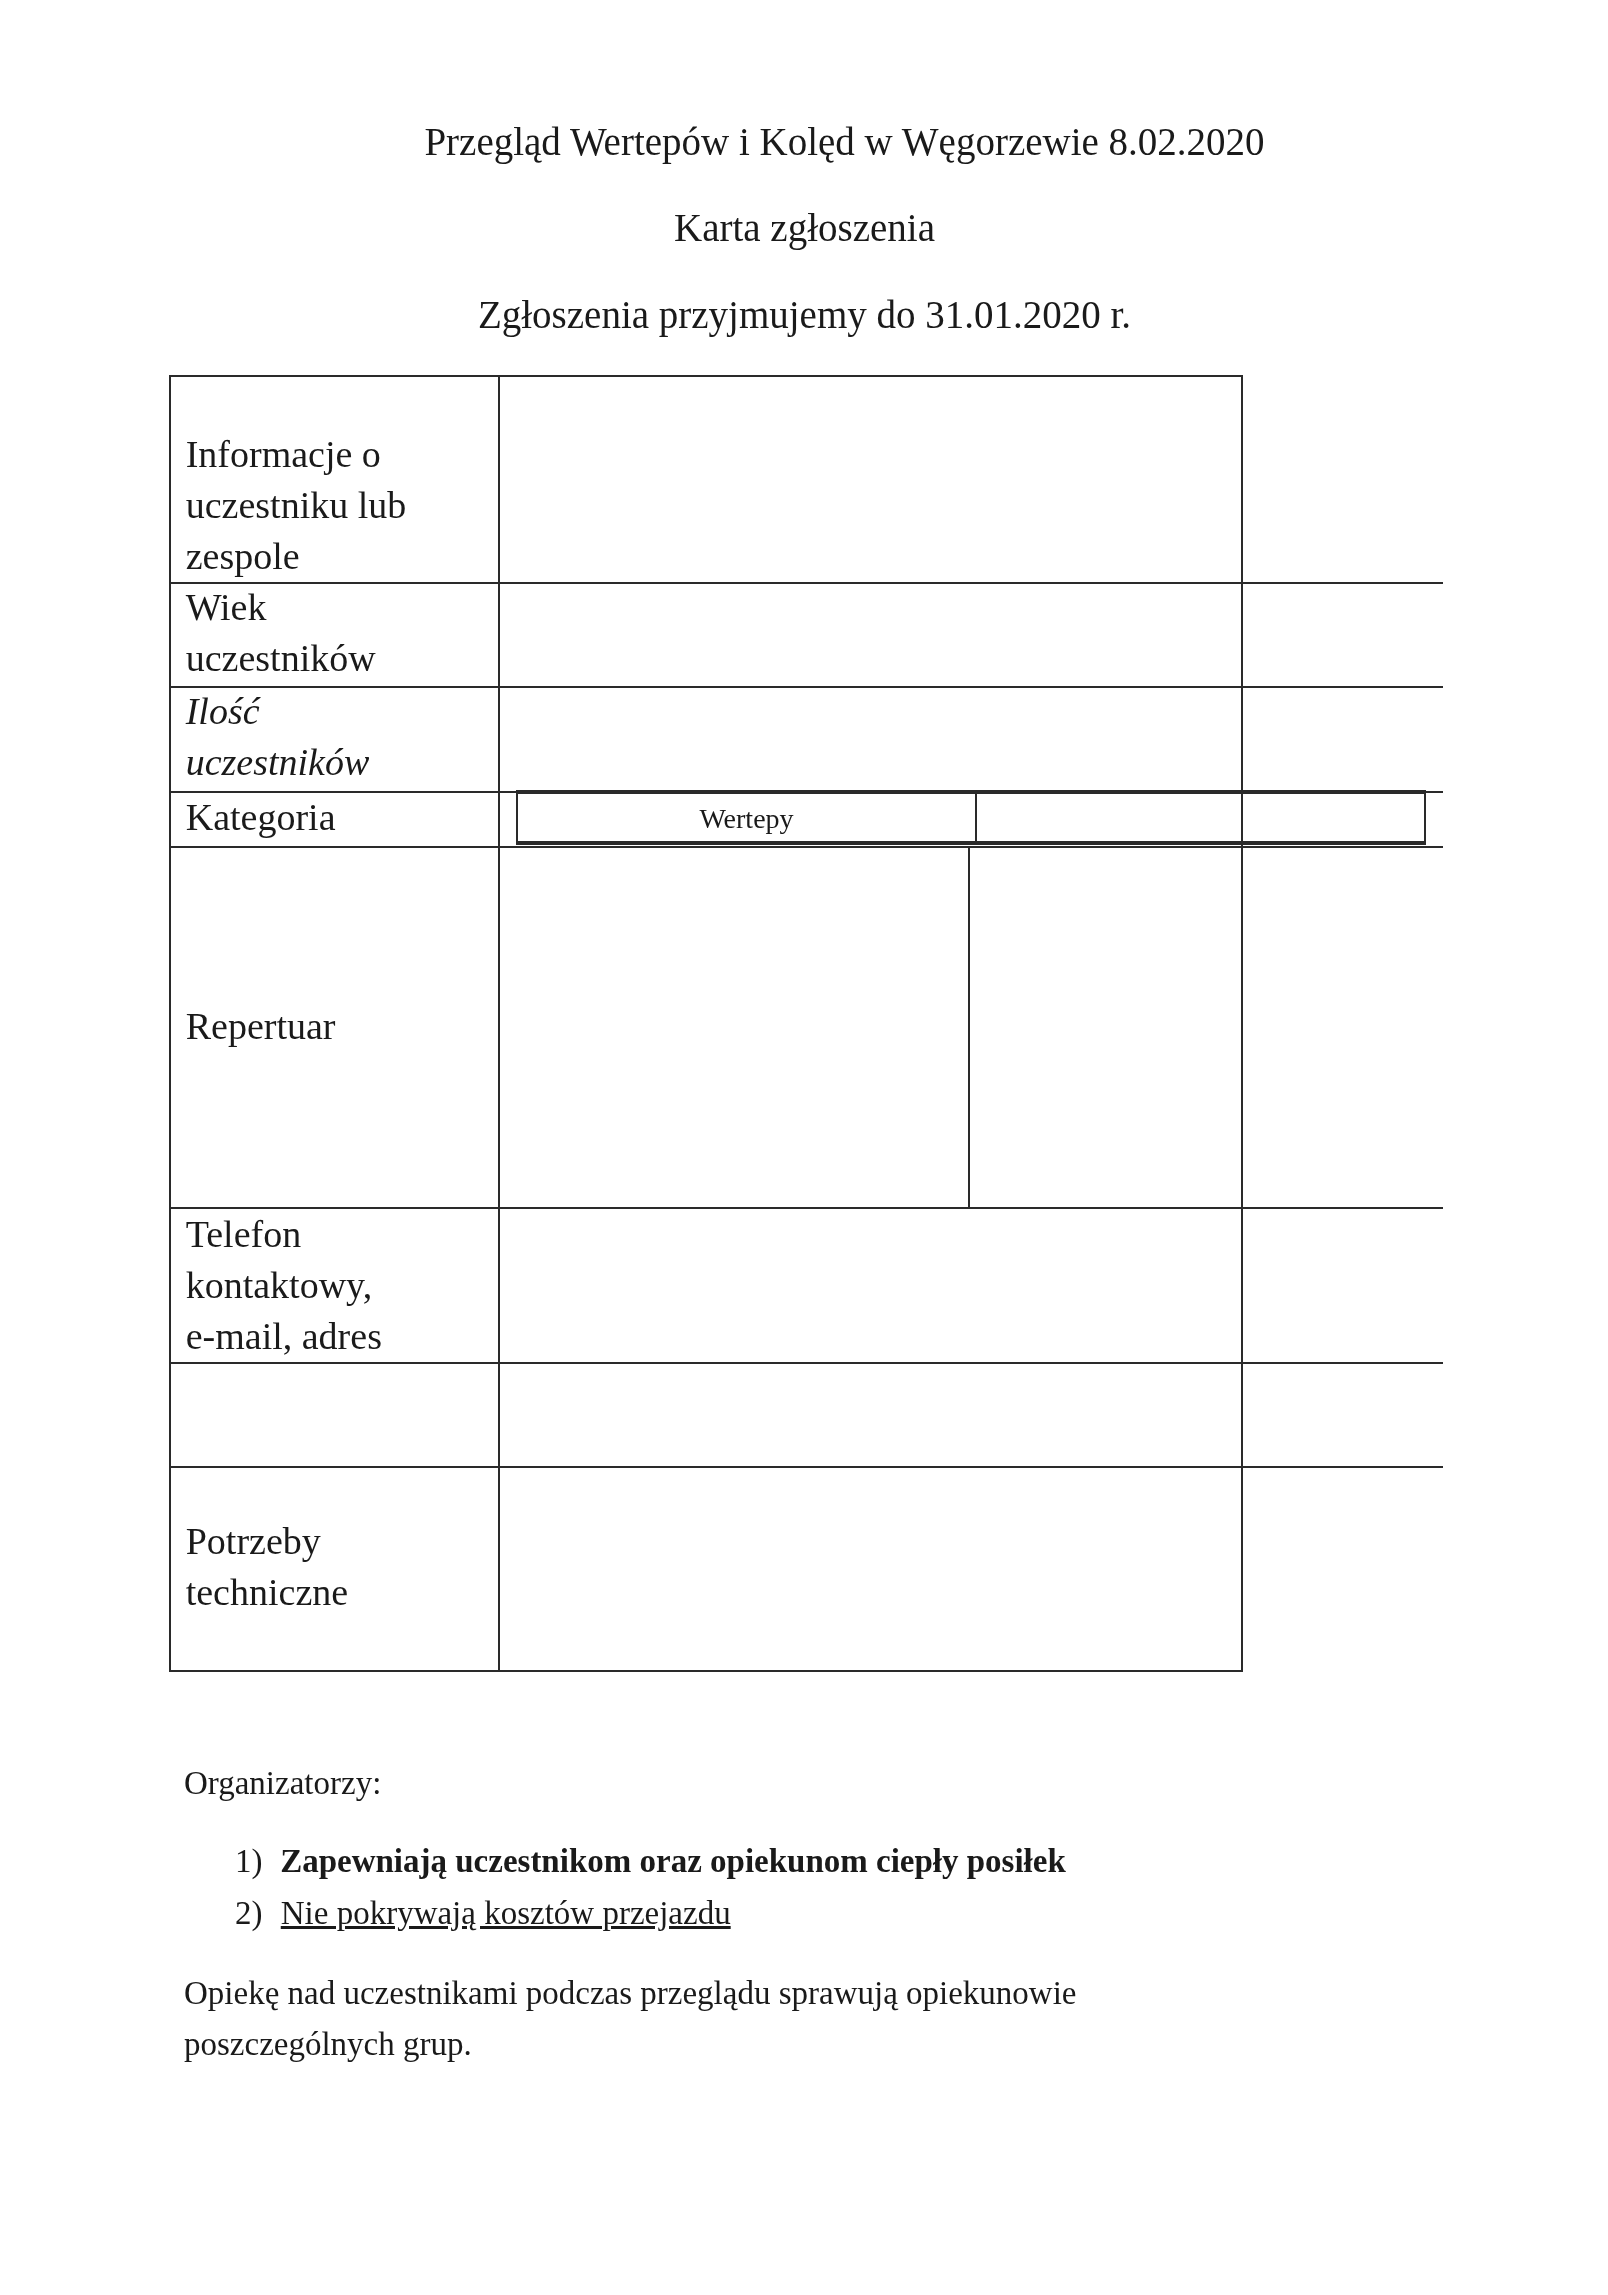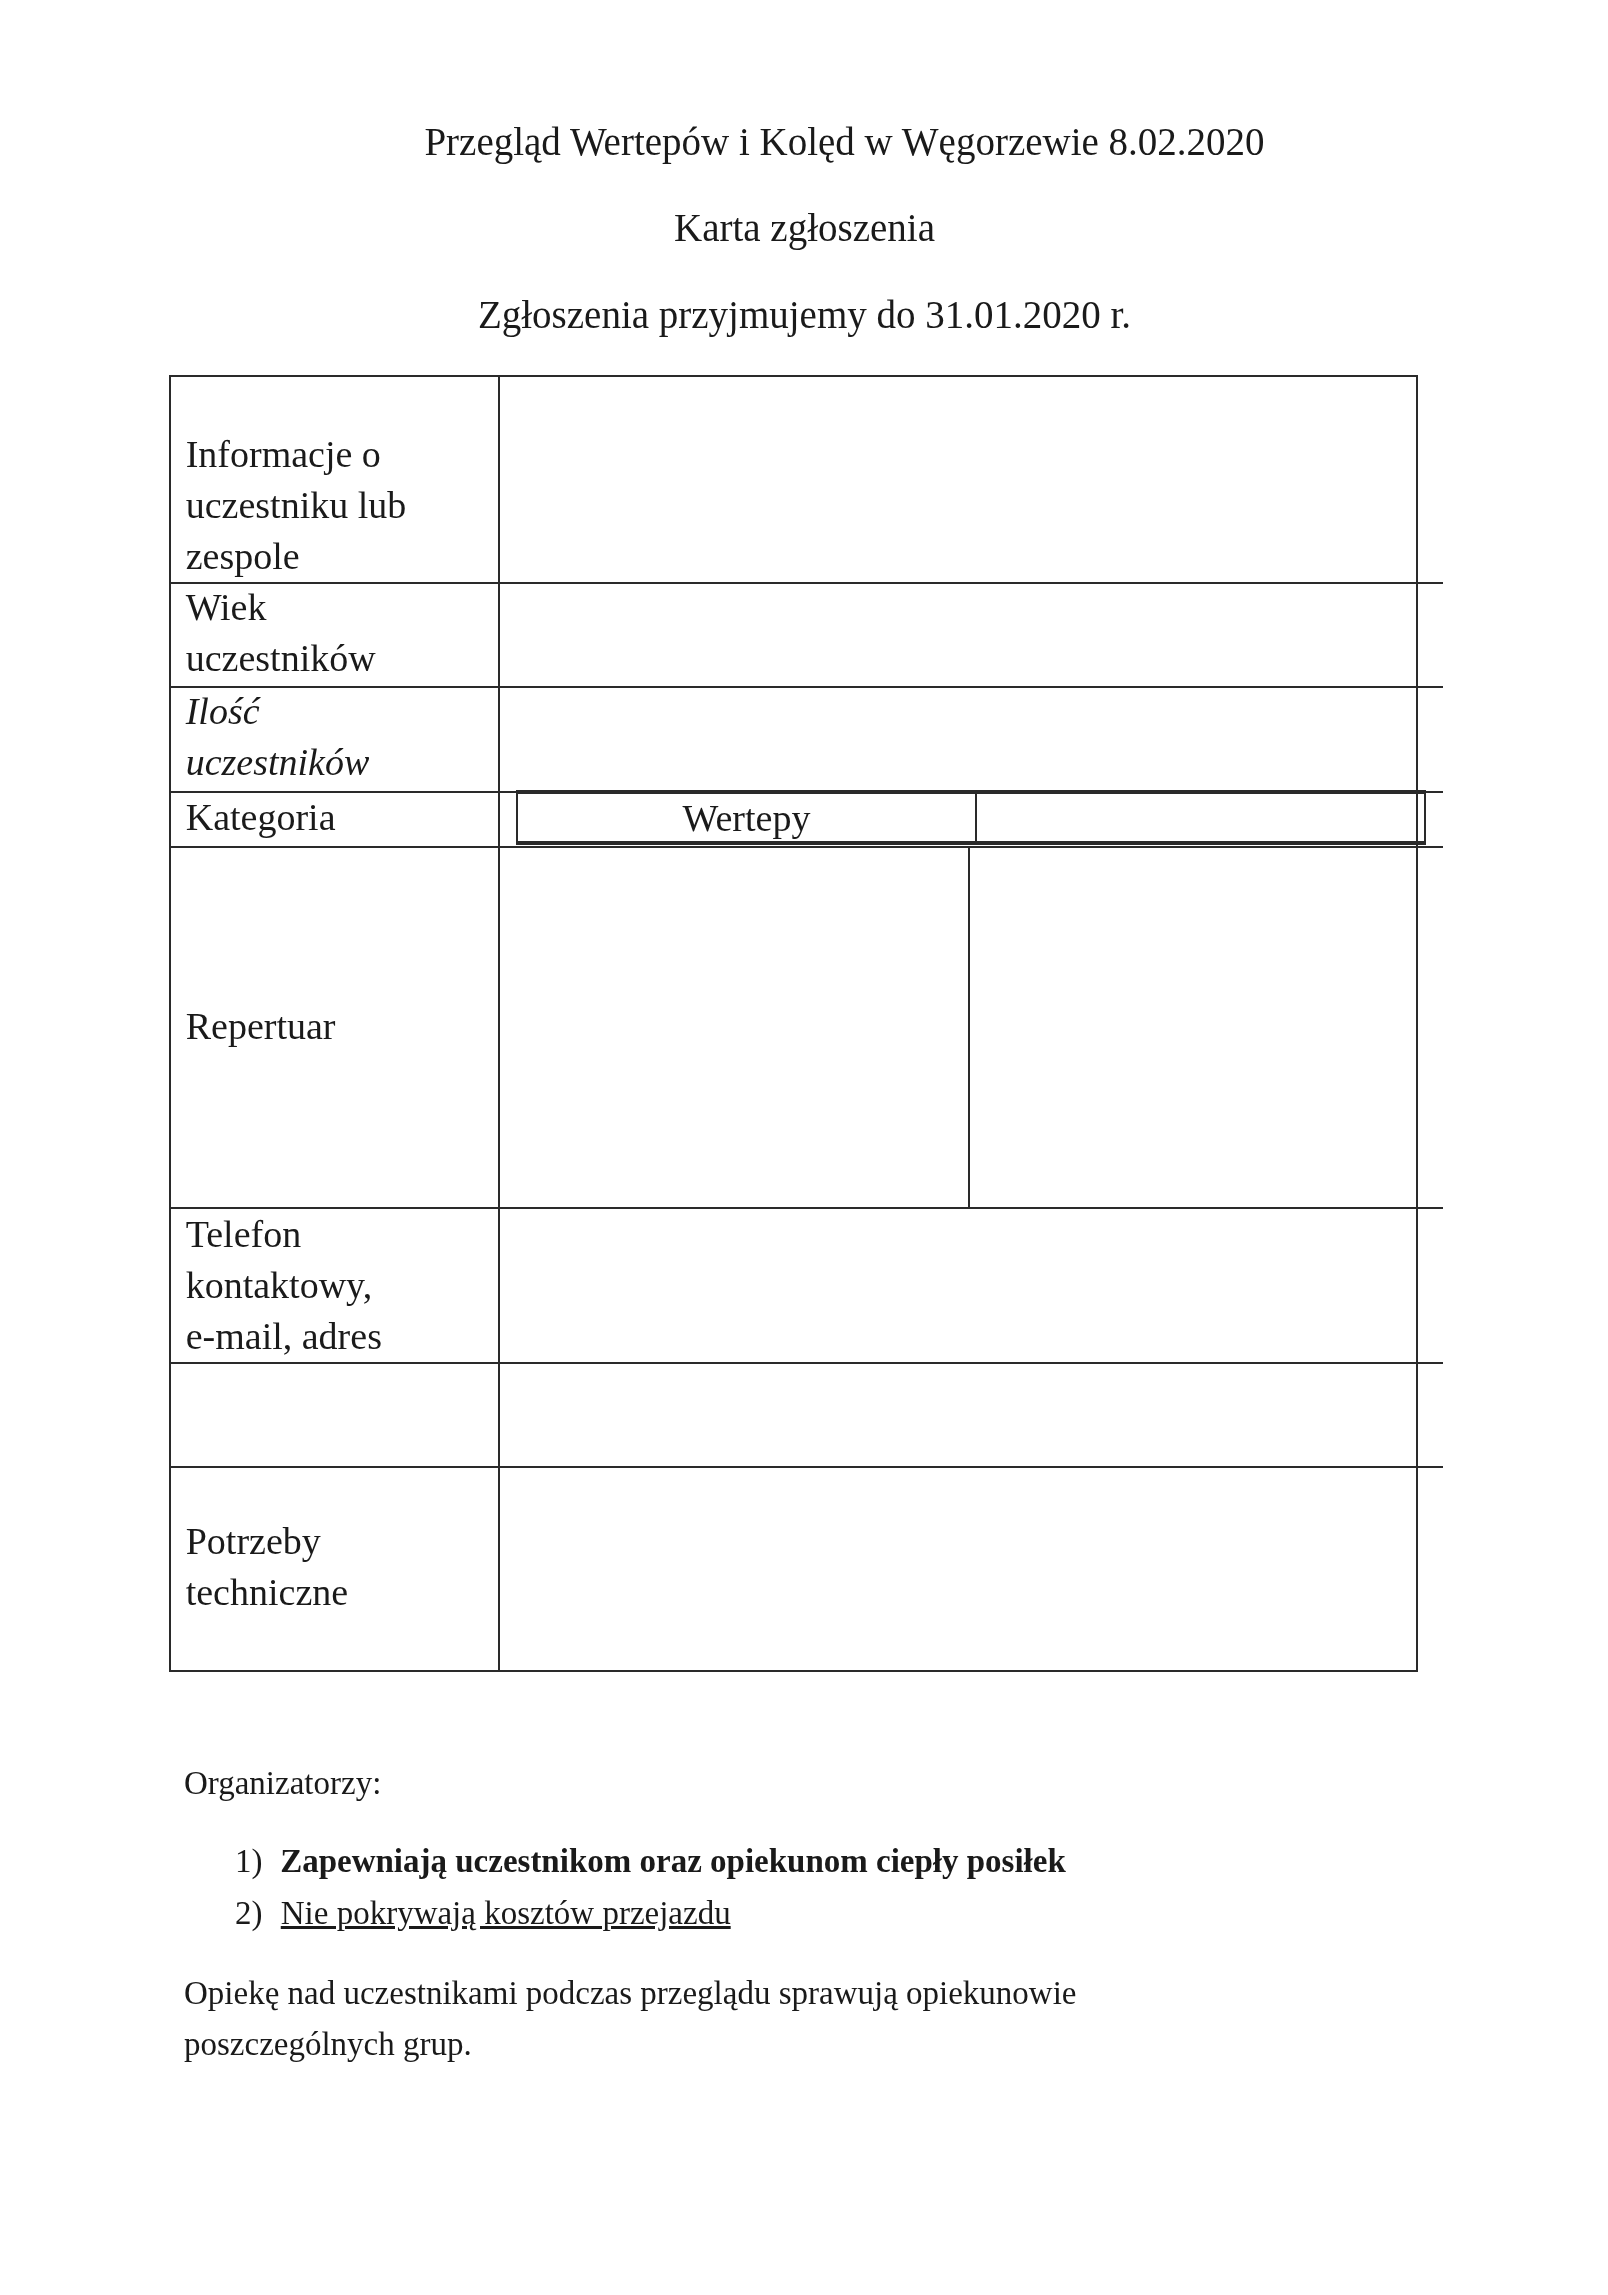--- a/index.html
+++ b/index.html
@@ -5,27 +5,27 @@
   html, body { margin: 0; padding: 0; background: #ffffff; }
   body {
     width: 1609px; height: 2295px; position: relative; overflow: hidden;
     font-family: "Liberation Serif", "DejaVu Serif", serif; color: #1a1a1a;
   }
   .hdr { position: absolute; left: 0; width: 1609px; text-align: center; font-size: 39px; line-height: 1; }
   #t1 { top: 122px; padding-left: 40px; }
   #t2 { top: 208px; }
   #t3 { top: 295px; }
 
-  .tbl { position: absolute; left: 169px; top: 375px; width: 1249px; height: 1297px; border: 2px solid #2a2a2a; box-sizing: border-box; }
+  .tbl { position: absolute; left: 169px; top: 375px; width: 1074px; height: 1297px; border: 2px solid #2a2a2a; box-sizing: border-box; }
   .hl { position: absolute; height: 2px; background: #2a2a2a; }
   .vl { position: absolute; width: 2px; background: #2a2a2a; }
   .lbl { position: absolute; left: 14.7px; font-size: 38px; line-height: 51px; }
 
   .catbox { position: absolute; left: 345px; top: 413px; width: 910px; height: 55px; border: 2px solid #2a2a2a; border-top-width: 4px; border-bottom-width: 4px; box-sizing: border-box; }
-  .catcell { position: absolute; top: 0; height: 47px; font-size: 38px; line-height: 49px; text-align: center; }
+  .catcell { position: absolute; top: 0; height: 47px; font-size: 28px; line-height: 49px; text-align: center; }
 
   .para { position: absolute; font-size: 33px; line-height: 1; white-space: nowrap; }
 </style>
 </head>
 <body>
 
 <div id="t1" class="hdr">Przegląd Wertepów i Kolęd w Węgorzewie 8.02.2020</div>
 <div id="t2" class="hdr">Karta zgłoszenia</div>
 <div id="t3" class="hdr">Zgłoszenia przyjmujemy do 31.01.2020 r.</div>
 

